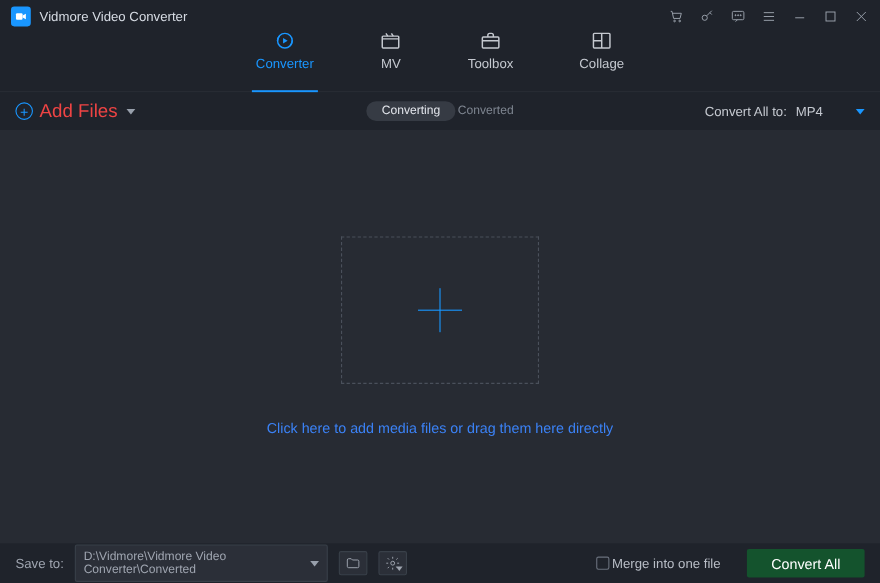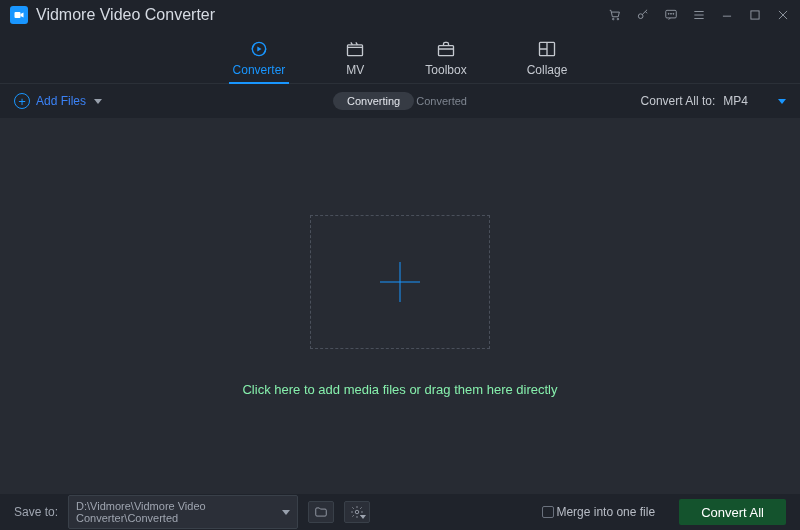--- a/index.html
+++ b/index.html
@@ -2,57 +2,57 @@
 <html><head>
 <meta charset="utf-8">
 <style>
   * { box-sizing: border-box; margin: 0; padding: 0; font-family: "Segoe UI", Arial, sans-serif; }
   body { width: 800px; height: 530px; background: #1f232b; color: #c5c9d0; overflow: hidden; font-size: 12px; }
 
   
   .titlebar { height: 30px; background: #1f232b; display: flex; align-items: center; padding: 0 10px; }
   .app-logo { width: 18px; height: 18px; background: #1996ff; border-radius: 3px; display: flex; align-items: center; justify-content: center; margin-right: 8px; }
   .app-logo svg { width: 12px; height: 12px; }
-  .app-title { font-size: 16px; color: #d6dbe3; }
+  .app-title { font-size: 12px; color: #d6dbe3; }
   .titlebar-spacer { flex: 1; }
   .tb-icons { display: flex; align-items: center; gap: 14px; }
   .tb-icon { width: 14px; height: 14px; display: flex; align-items: center; justify-content: center; color: #9aa1ac; cursor: pointer; }
   .tb-icon svg { width: 14px; height: 14px; stroke: currentColor; fill: none; }
 
   
   .mainnav { height: 54px; display: flex; align-items: flex-end; justify-content: center; gap: 60px; border-bottom: 1px solid #2b3038; }
-  .nav-item { display: flex; flex-direction: column; align-items: center; gap: 4px; padding-bottom: 6px; cursor: pointer; position: relative; }
+  .nav-item { display: flex; flex-direction: column; align-items: center; gap: 4px; padding-bottom: 18px; cursor: pointer; position: relative; }
   .nav-icon { width: 20px; height: 20px; display: flex; align-items: center; justify-content: center; color: #c5c9d0; }
   .nav-icon svg { width: 20px; height: 20px; stroke: currentColor; fill: none; }
   .nav-label { font-size: 12px; color: #c5c9d0; }
   .nav-item.active .nav-icon, .nav-item.active .nav-label { color: #1996ff; }
   .nav-item.active::after { content: ""; position: absolute; bottom: -1px; left: -4px; right: -4px; height: 2px; background: #1996ff; }
 
   
   .secbar { height: 34px; display: flex; align-items: center; padding: 0 14px; background: #1f232b; }
-  .add-files { display: flex; align-items: center; gap: 6px; color: #3b82f6; cursor: pointer; font-size: 12px; }
+  .add-files { display: flex; align-items: center; gap: 6px; color: #ef4444; cursor: pointer; font-size: 17px; }
   .plus-circle { width: 16px; height: 16px; border: 1.5px solid #1996ff; border-radius: 50%; display: flex; align-items: center; justify-content: center; }
   .plus-circle::before { content: "+"; font-size: 13px; line-height: 1; color: #1996ff; }
   .chevron-down { width: 0; height: 0; border-left: 4px solid transparent; border-right: 4px solid transparent; border-top: 5px solid #98a0ac; margin-left: 2px; }
   .sec-spacer { flex: 1; }
   .statepill-wrap { display: flex; align-items: center; gap: 2px; position: absolute; left: 50%; transform: translateX(-50%); }
   .pill { background: #363b44; border-radius: 12px; padding: 3px 14px; font-size: 11px; color: #e3e6ec; }
   .pill-ghost { font-size: 11px; color: #7e8590; cursor: pointer; }
   .convert-all-to { display: flex; align-items: center; gap: 8px; font-size: 12px; }
   .format-select { display: flex; align-items: center; gap: 30px; background: transparent; color: #c5c9d0; cursor: pointer; padding: 2px 0; }
   .blue-chevron { width: 0; height: 0; border-left: 4px solid transparent; border-right: 4px solid transparent; border-top: 5px solid #1996ff; }
 
   
   .stage { position: relative; height: 376px; background: #272b33; display: flex; flex-direction: column; align-items: center; justify-content: center; }
   .drop-box { width: 180px; height: 134px; border: 1px dashed #4a505b; display: flex; align-items: center; justify-content: center; cursor: pointer; }
   .big-plus { position: relative; width: 40px; height: 40px; }
   .big-plus::before, .big-plus::after { content: ""; position: absolute; background: #1996ff; }
   .big-plus::before { left: 50%; top: 0; width: 1px; height: 40px; transform: translateX(-0.5px); }
   .big-plus::after { top: 50%; left: 0; height: 1px; width: 40px; transform: translateY(-0.5px); }
-  .drop-text { margin-top: 33px; font-size: 13px; color: #86efac; }
+  .drop-text { margin-top: 33px; font-size: 13px; color: #3b82f6; }
 
   
   .bottombar { height: 36px; background: #1f232b; display: flex; align-items: center; padding: 0 14px; gap: 10px; }
   .save-label { font-size: 12px; color: #9fa5b0; }
   .save-path { flex: 0 0 230px; height: 20px; background: #2b2f38; border: 1px solid #394049; border-radius: 2px; display: flex; align-items: center; padding: 16px 7px; font-size: 11px; color: #9fa5b0; justify-content: flex-start; cursor: pointer; }
   .bb-icon { width: 26px; height: 22px; background: #2b2f38; border: 1px solid #394049; border-radius: 2px; display: flex; align-items: center; justify-content: center; cursor: pointer; color: #9fa5b0; }
   .bb-icon svg { width: 14px; height: 14px; stroke: currentColor; fill: none; }
   .bb-spacer { flex: 1; }
   .merge-check { display: flex; align-items: center; gap: 2px; font-size: 12px; color: #b8bdc6; cursor: pointer; }
   .merge-check .box { width: 12px; height: 12px; border: 1px solid #6a717d; border-radius: 2px; }

